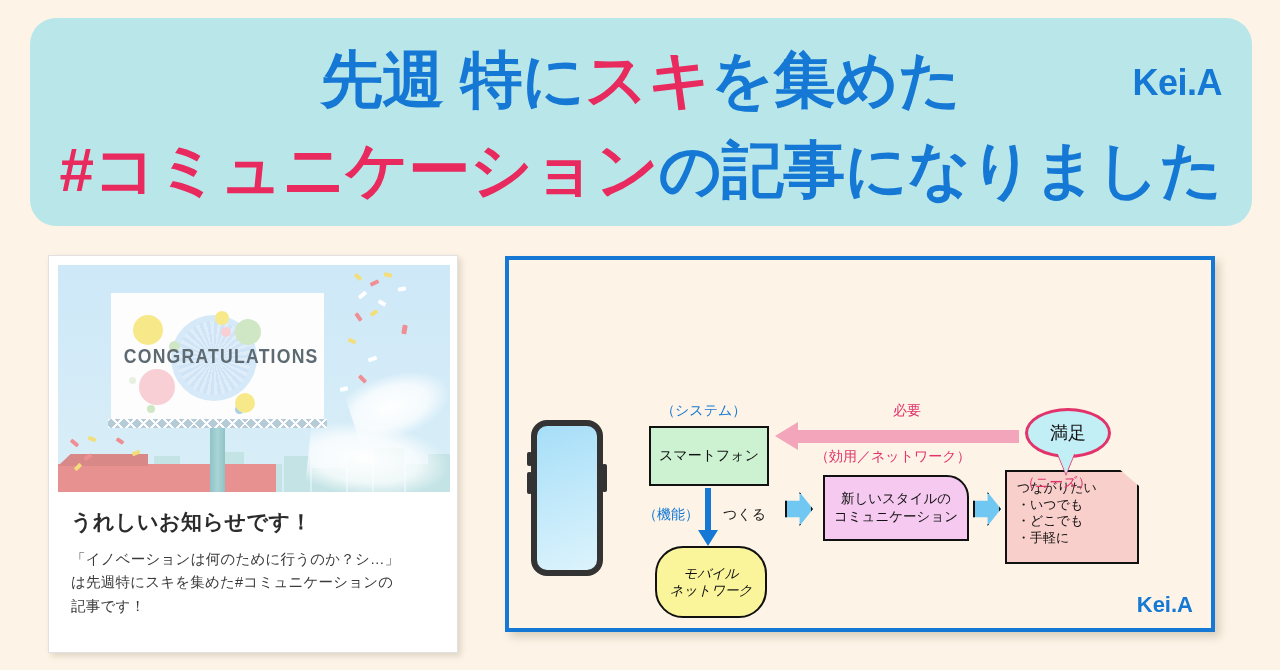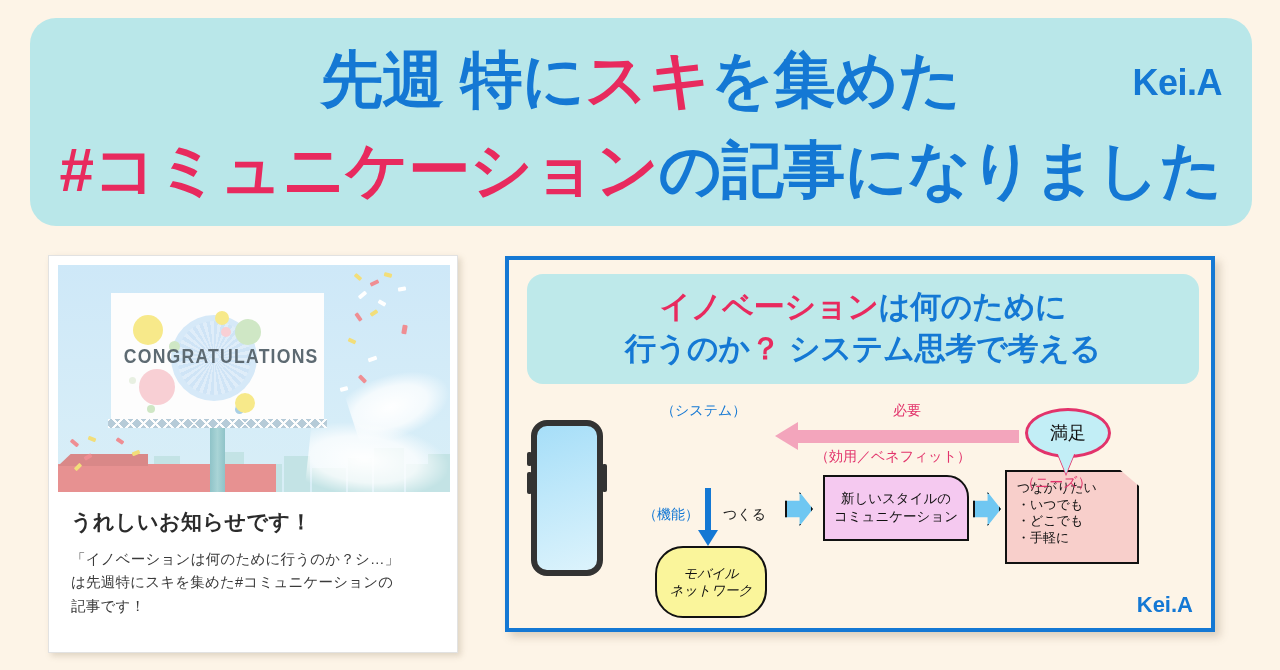--- a/index.html
+++ b/index.html
@@ -325,48 +325,41 @@
     <div class="card-desc">
       <div>「イノベーションは何のために行うのか？シ…」</div>
       <div>は先週特にスキを集めた#コミュニケーションの</div>
       <div>記事です！</div>
     </div>
   </div>
 </div>
 
 <div class="right-panel">
 
-  <div class="panel-head">
-    <div class="panel-head-line ph1">
-      <span class="tx-pink">イノベーション</span><span class="tx-blue">は何のために</span>
-    </div>
-    <div class="panel-head-line ph2">
-      <span class="tx-blue">行うのか</span><span class="tx-pink">？</span><span class="tx-blue"> システム思考で考える</span>
-    </div>
-  </div>
 
   <div class="phone">
     <div class="phone-rbtn"></div>
   </div>
 
   <div class="lbl lbl-blue" style="left:152px; top:142px;">（システム）</div>
+  <div class="box-green">スマートフォン</div>
 
   <div class="arrow-down"></div>
   <div class="lbl lbl-blue" style="left:134px; top:246px;">（機能）</div>
   <div class="lbl lbl-black" style="left:214px; top:246px;">つくる</div>
 
   <div class="oval-yellow">
     <span>モバイル</span>
     <span>ネットワーク</span>
   </div>
 
   <div class="fat-arrow fa1"></div>
   <div class="fat-arrow fa2"></div>
 
-  <div class="lbl lbl-pink" style="left:306px; top:188px;">（効用／ベネフィット）</div>
+  <div class="lbl lbl-pink" style="left:306px; top:188px;">（効用／ネットワーク）</div>
   <div class="box-purple">
     <span>新しいスタイルの</span>
     <span>コミュニケーション</span>
   </div>
 
   <div class="note-pink">
     <div>つながりたい</div>
     <div>・いつでも</div>
     <div>・どこでも</div>
     <div>・手軽に</div>

